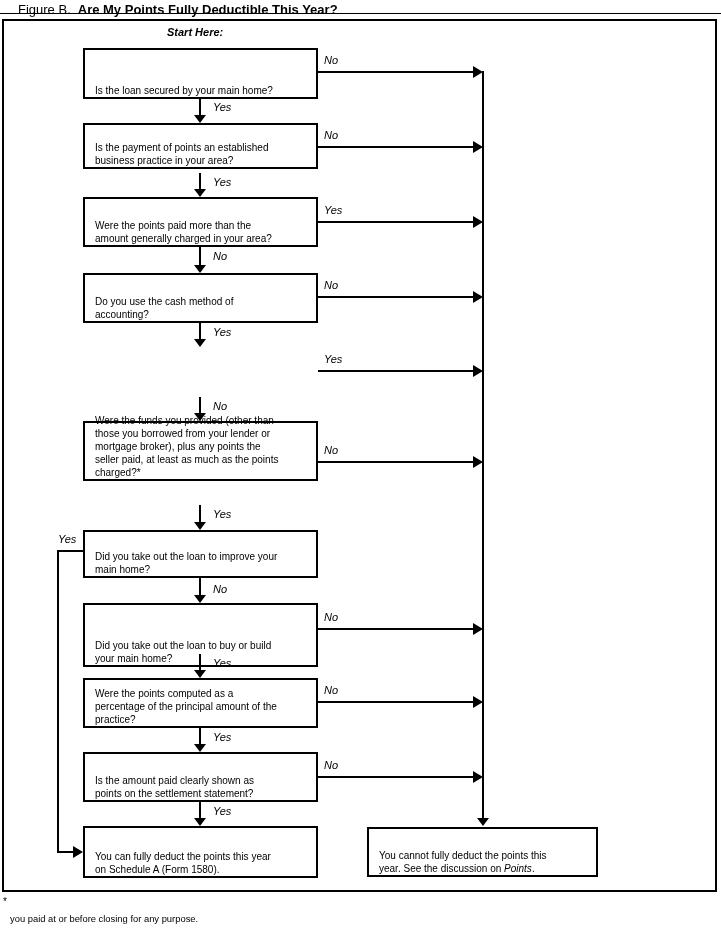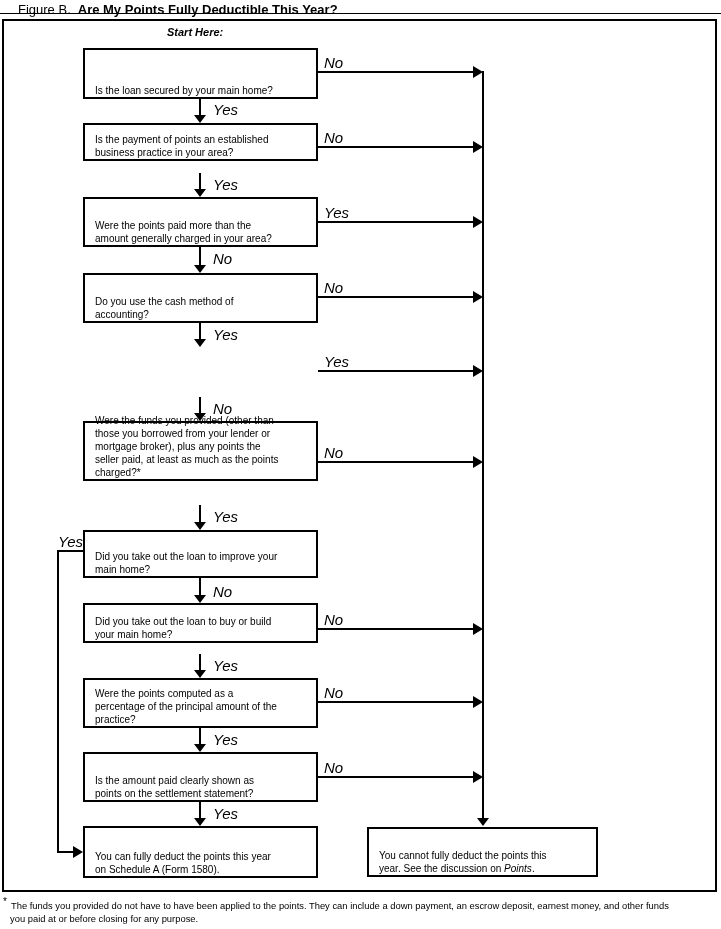--- a/index.html
+++ b/index.html
@@ -12,21 +12,21 @@
   .t-prefix { font-size:13px; }
   .t-main { font-size:13px; font-weight:bold; margin-left:7px; }
   .title-rule { position:absolute; left:0; top:13px; width:721px; height:1px; background:#000; }
   .outer { position:absolute; left:2px; top:19px; width:715px; height:873px; border:2px solid #000; box-sizing:border-box; }
   .start { position:absolute; left:167px; top:26px; font-size:11px; font-weight:bold; font-style:italic; }
   .qbox {
     position:absolute; left:83px; width:235px; border:2px solid #000; box-sizing:border-box;
     display:flex; align-items:flex-end; background:#fff;
   }
   .qt { font-size:10px; line-height:13px; white-space:pre; padding-left:10px; display:block; }
-  .lbl { position:absolute; font-size:15px; font-style:italic; white-space:nowrap; }
+  .lbl { position:absolute; font-size:11px; font-style:italic; white-space:nowrap; }
   .hline { position:absolute; height:2px; background:#000; }
   .vline { position:absolute; width:2px; background:#000; }
   .ah-r { position:absolute; width:0; height:0; border-left:10px solid #000; border-top:6px solid transparent; border-bottom:6px solid transparent; }
   .ah-d { position:absolute; width:0; height:0; border-top:8px solid #000; border-left:6px solid transparent; border-right:6px solid transparent; }
   .fn-star { position:absolute; left:3px; top:896px; font-size:10px; }
   .fn-line { position:absolute; font-size:9.4px; white-space:nowrap; }
   i { font-style:italic; }
 </style>
 </head>
 <body>
@@ -38,21 +38,21 @@
   </div>
   <div class="title-rule"></div>
 
   <div class="outer"></div>
 
   <div class="start">Start Here:</div>
 
   <div class="qbox" style="top:48px;height:51px">
       <span class="qt">Is the loan secured by your main home?</span>
     </div>
-  <div class="qbox" style="top:123px;height:38px">
+  <div class="qbox" style="top:123px;height:46px">
       <span class="qt">Is the payment of points an established
 business practice in your area?</span>
     </div>
   <div class="qbox" style="top:197px;height:50px">
       <span class="qt">Were the points paid more than the
 amount generally charged in your area?</span>
     </div>
   <div class="qbox" style="top:273px;height:50px">
       <span class="qt">Do you use the cash method of
 accounting?</span>
@@ -61,21 +61,21 @@
       <span class="qt">Were the funds you provided (other than
 those you borrowed from your lender or
 mortgage broker), plus any points the
 seller paid, at least as much as the points
 charged?*</span>
     </div>
   <div class="qbox" style="top:530px;height:48px">
       <span class="qt">Did you take out the loan to improve your
 main home?</span>
     </div>
-  <div class="qbox" style="top:603px;height:40px">
+  <div class="qbox" style="top:603px;height:64px">
       <span class="qt">Did you take out the loan to buy or build
 your main home?</span>
     </div>
   <div class="qbox" style="top:678px;height:50px">
       <span class="qt">Were the points computed as a
 percentage of the principal amount of the
 practice?</span>
     </div>
   <div class="qbox" style="top:752px;height:50px">
       <span class="qt">Is the amount paid clearly shown as
@@ -155,16 +155,15 @@
   <div class="vline" style="left:482px;top:71px;height:747px"></div>
   <div class="ah-d" style="left:477px;top:818px"></div>
 
   <div class="hline" style="left:57px;top:550px;width:26px"></div>
   <div class="vline" style="left:57px;top:550px;height:303px"></div>
   <div class="hline" style="left:57px;top:851px;width:16px"></div>
   <div class="ah-r" style="left:73px;top:846px"></div>
   <span class="lbl" style="left:58px;top:533px">Yes</span>
 
   <span class="fn-star">*</span>
-  <div class="fn-line" style="left:11px;top:900px">The funds you provided do not have to have been applied to the points. They can include a down payment, an escrow deposit, earnest money, and other funds</div>
   <div class="fn-line" style="left:10px;top:913px">you paid at or before closing for any purpose.</div>
 
 </div>
 
 </body></html>

